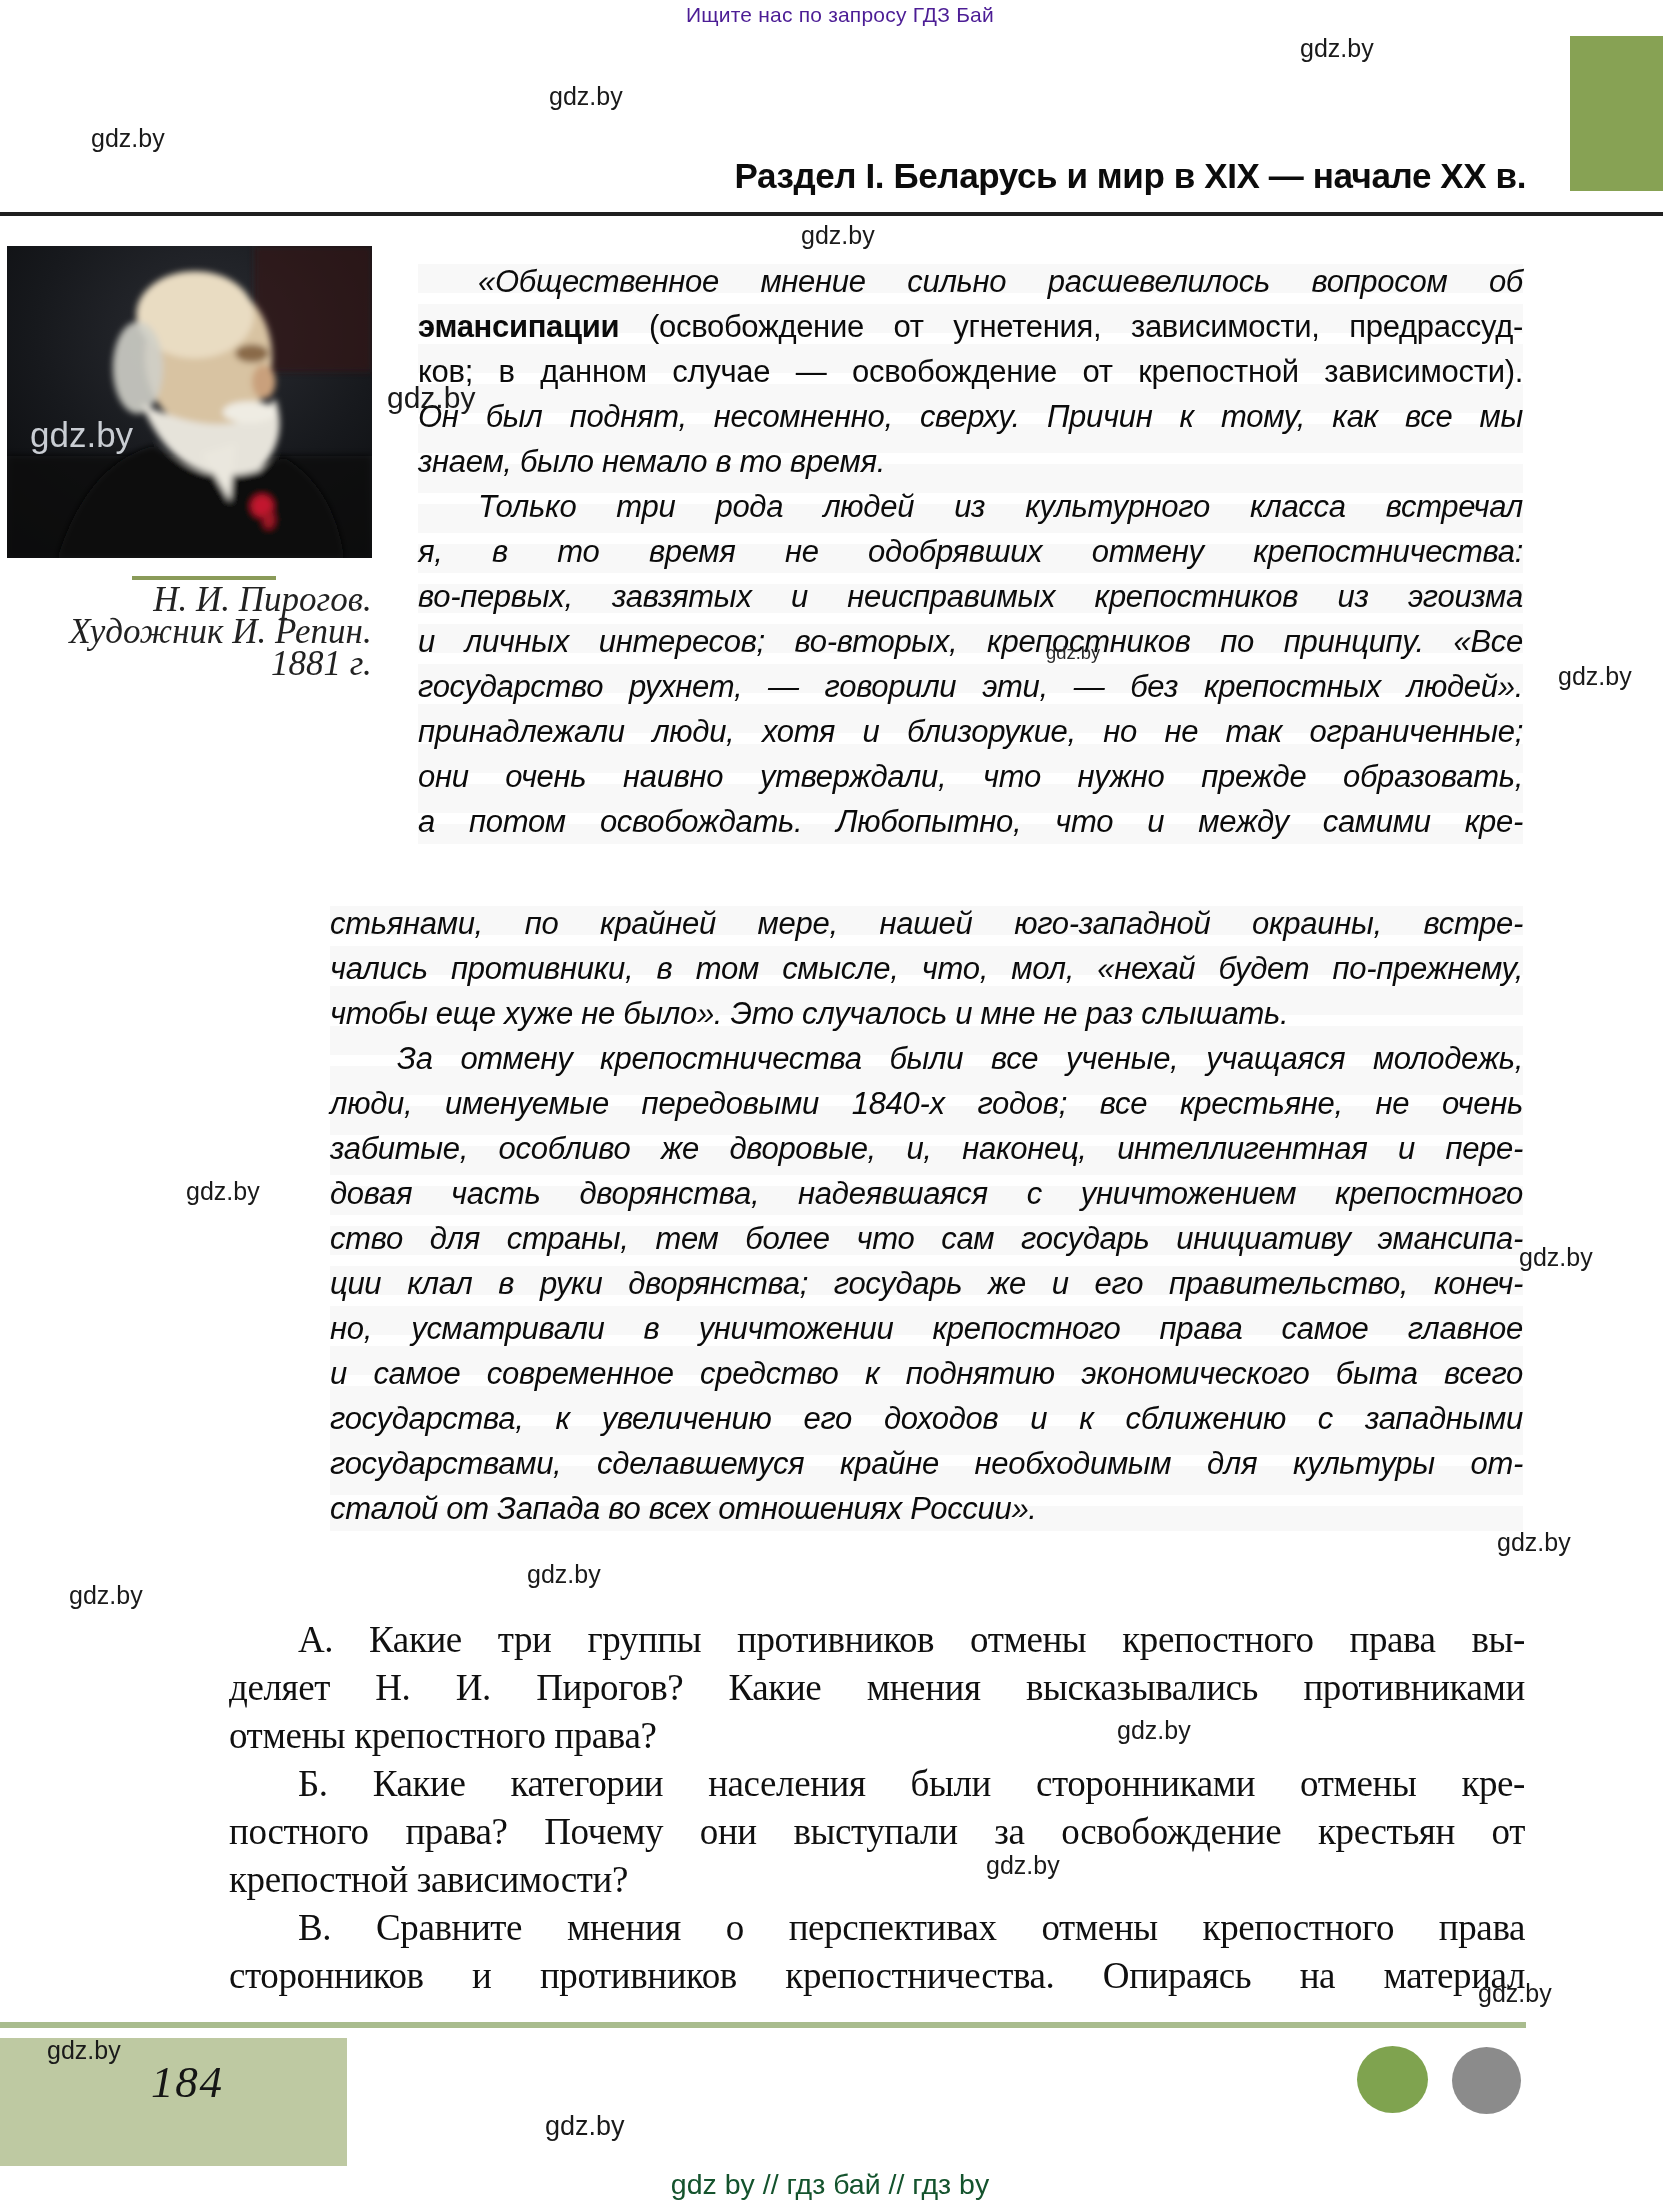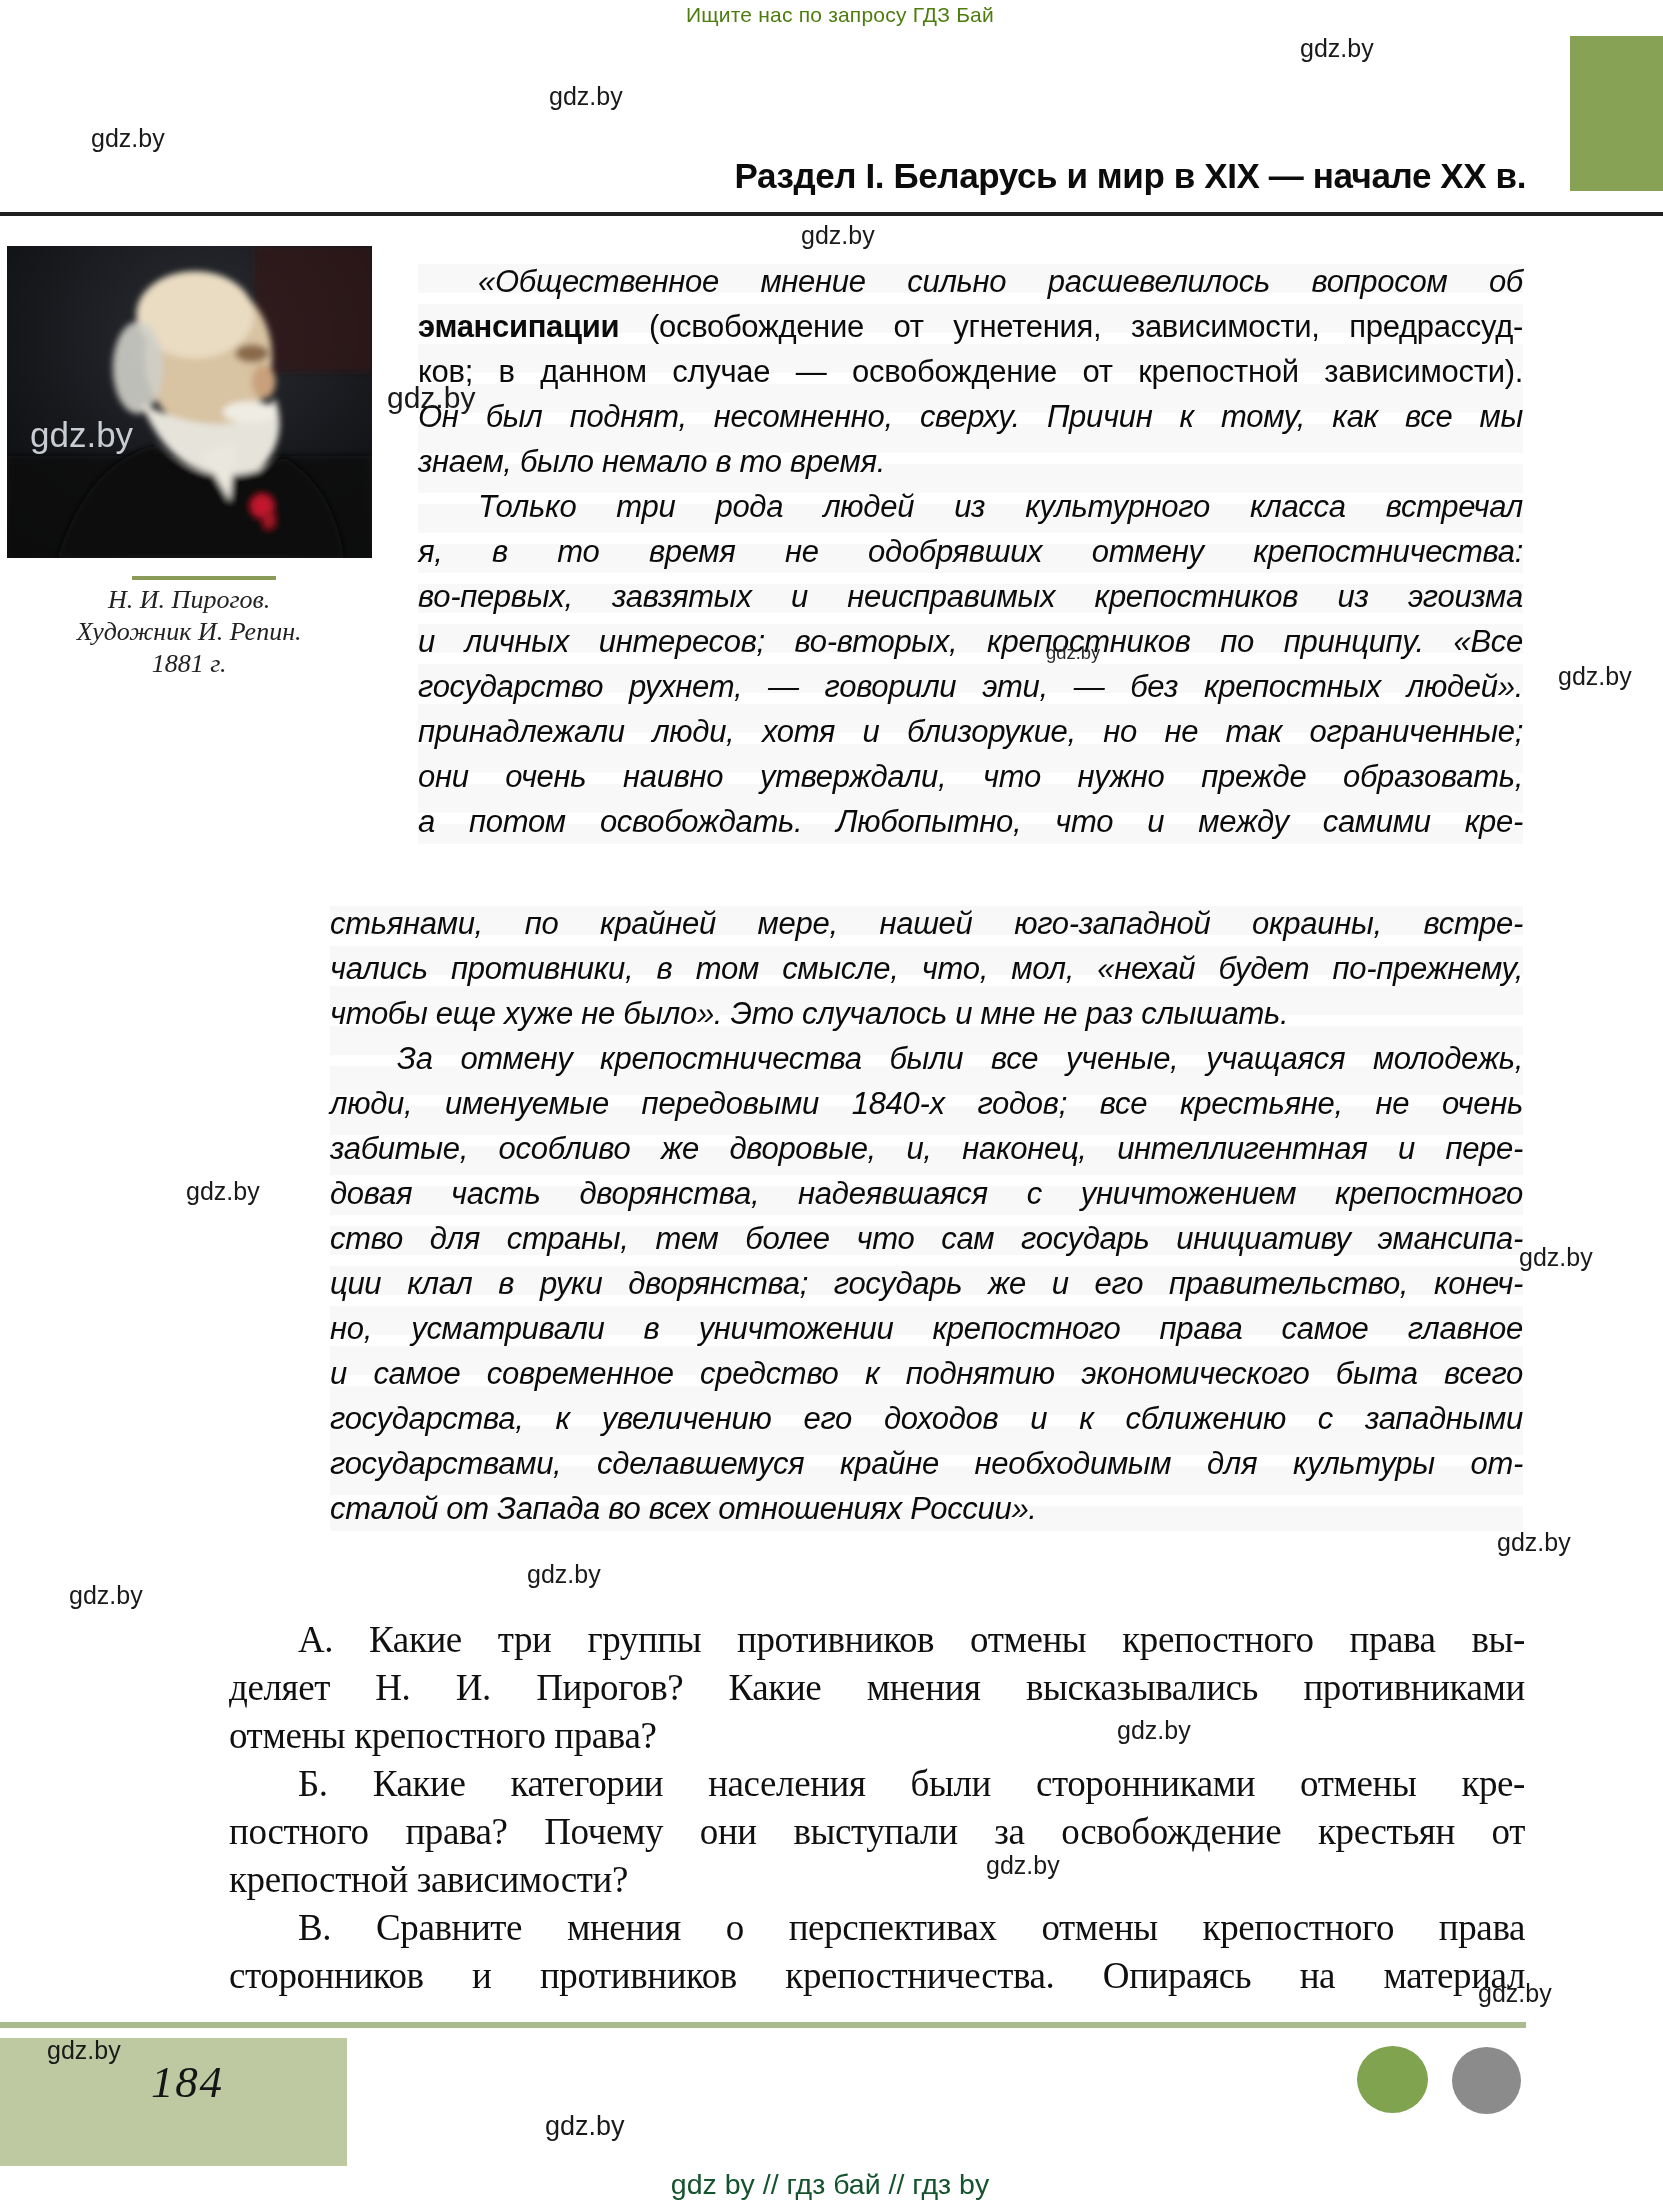--- a/index.html
+++ b/index.html
@@ -1,38 +1,38 @@
 <!DOCTYPE html>
 <html style="font-size:13.4px"><head>
 <meta charset="utf-8">
 <style>
   html,body{margin:0;padding:0;background:#ffffff;}
   #page{position:relative;width:1664px;height:2205px;background:#ffffff;overflow:hidden;
         font-family:"Liberation Sans", sans-serif;color:#0c0c0c;}
 
   
   .promo{position:absolute;left:16px;right:0;top:3.4px;text-align:center;
-         font-size:21px;color:#4d7c0f;letter-spacing:0.2px;}
+         font-size:21px;color:#4c1d95;letter-spacing:0.2px;}
   .corner-rect{position:absolute;left:1570px;top:36px;width:94px;height:155px;background:#87a254;}
   .section-header{position:absolute;left:0;top:156px;width:1526px;text-align:right;
                   font-size:35px;font-weight:bold;letter-spacing:-0.4px;}
   .top-rule{position:absolute;left:0;top:212px;width:1664px;height:4.2px;background:#202020;}
 
   
   .wm{position:absolute;font-size:25px;color:#1a1a1a;white-space:nowrap;}
   .wm.gray{color:#c9cdd3;font-size:35px;}
   .wm.small{font-size:18.4px;color:#2a2a2a;}
   .wm.mid{font-size:27px;}
   .wm.f36{font-size:30px;}
 
   
   .portrait{position:absolute;left:6.7px;top:246px;width:365px;height:312px;background:#0d0f12;}
   .caption-divider{position:absolute;left:132px;top:576px;width:144px;height:4.2px;background:#8a9b59;}
-  .fig-caption{position:absolute;left:6.7px;top:584px;width:365px;text-align:center;
-               font-family:"Liberation Serif", serif;font-style:italic;font-size:26px;
+  .fig-caption{position:absolute;left:6.7px;top:584px;width:365px;text-align:right;
+               font-family:"Liberation Serif", serif;font-style:italic;font-size:35px;
                line-height:32px;color:#222;}
 
   
   .quote-block{position:absolute;font-style:italic;font-size:31px;line-height:45px;
                letter-spacing:-0.3px;color:#0b0b0b;
                background:repeating-linear-gradient(to bottom, rgba(0,0,0,0.028) 5px 34px, transparent 34px 45px);}
   .qb-a{left:418px;top:259px;width:1105px;}
   .qb-b{left:330px;top:893px;width:1193px;margin-top:8px;}
   .quote-block .ln{height:45px;text-align:justify;text-align-last:justify;white-space:nowrap;}
   .quote-block .ln.end{text-align-last:left;}

